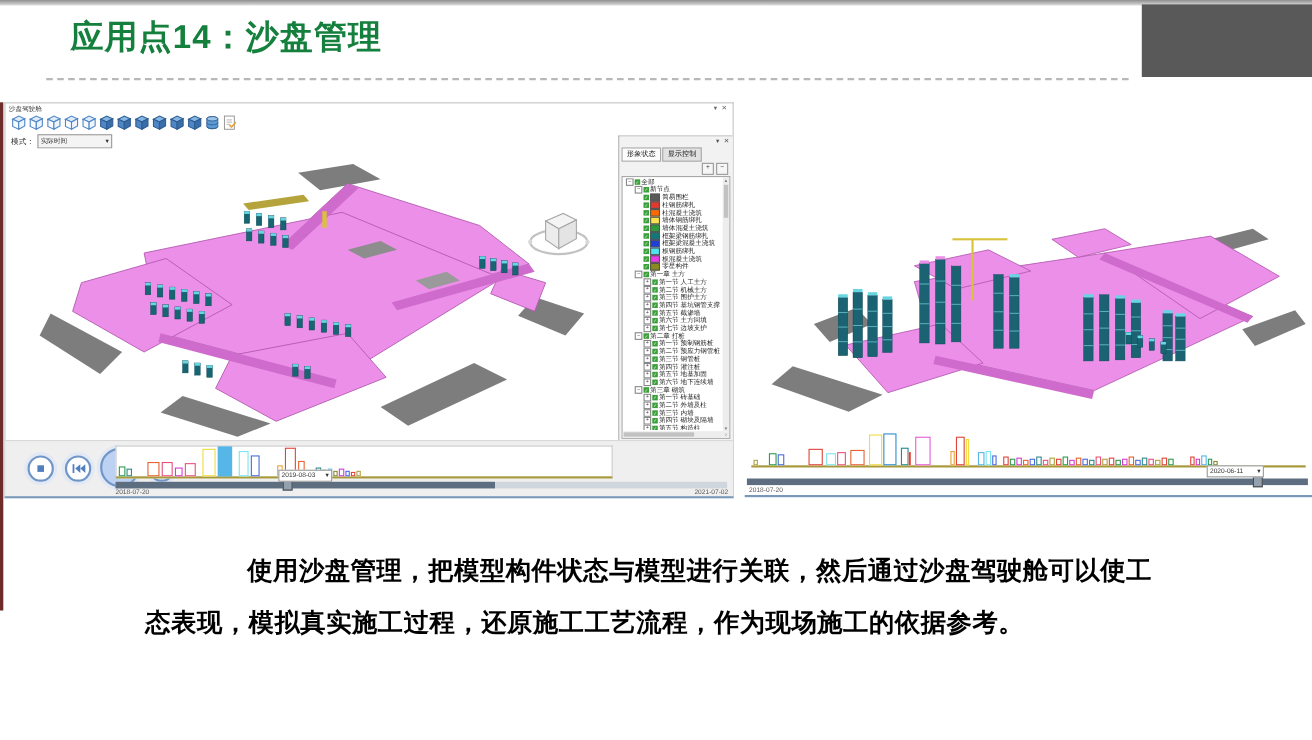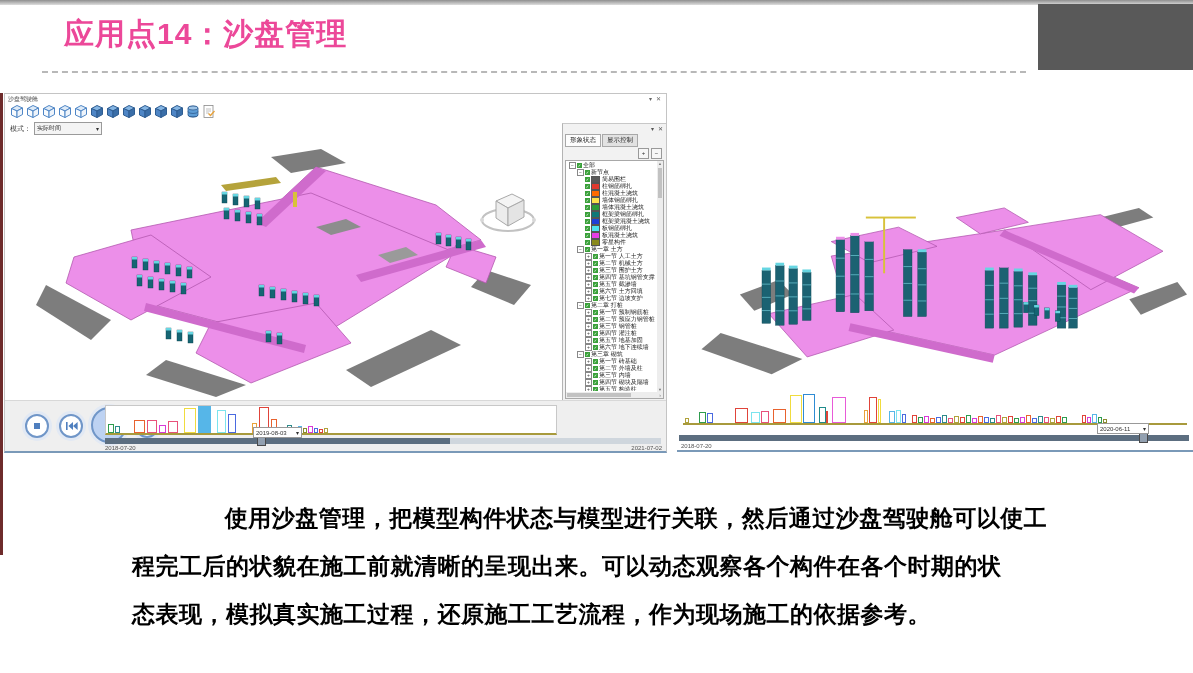--- a/index.html
+++ b/index.html
@@ -4,21 +4,21 @@
 <style>
   html,body{margin:0;padding:0;}
   body{width:1193px;height:673px;overflow:hidden;background:#fff;position:relative;
        font-family:"Liberation Sans","DejaVu Sans",sans-serif;}
   .abs{position:absolute;}
 
   
   #top-strip{left:0;top:0;width:1193px;height:5px;background:linear-gradient(#8f8f8f,#dedede);}
   #left-bar{left:0;top:93px;width:3px;height:462px;background:#6e2b2b;}
   #corner-box{left:1038px;top:4px;width:155px;height:66px;background:#595959;}
-  #page-title{left:64px;top:14px;font-size:30px;font-weight:bold;color:#ec4899;letter-spacing:1px;white-space:nowrap;}
+  #page-title{left:64px;top:14px;font-size:30px;font-weight:bold;color:#15803d;letter-spacing:1px;white-space:nowrap;}
   #rule{left:42px;top:71px;width:984px;height:0;border-top:2px dashed #b8b8b8;}
 
   
   #shot-left{left:4px;top:93px;width:661px;height:357px;background:#fff;
              border:1px solid #c4c4c4;border-bottom:2px solid #7a99b8;}
   #win-title{left:3px;top:1px;font-size:6px;color:#444;}
   #win-ctrls{right:5px;top:1px;font-size:6px;color:#666;display:flex;gap:4px;}
   #toolbar{left:5px;top:9px;height:17px;display:flex;gap:2px;align-items:center;}
   .tbi{width:14px;height:15px;flex:none;}
   #mode-row{left:5px;top:28px;display:flex;align-items:center;gap:3px;font-size:7px;color:#333;}
@@ -775,15 +775,14 @@
     <span>2020-06-11</span>
     <span>▾</span>
   </div>
   <div class="abs fill" style="left:2px;top:342px;width:510px;"></div>
   <div class="abs handle" style="left:462px;top:340px;"></div>
   <div class="abs datelab" style="left:4px;top:350px;">2018-07-20</div>
 </div>
 
 <div class="abs" id="body-text">
   <div class="bline first">使用沙盘管理，把模型构件状态与模型进行关联，然后通过沙盘驾驶舱可以使工</div>
-  <div class="bline">程完工后的状貌在施工前就清晰的呈现出来。可以动态观察各个构件在各个时期的状</div>
   <div class="bline">态表现，模拟真实施工过程，还原施工工艺流程，作为现场施工的依据参考。</div>
 </div>
 
 </body></html>

